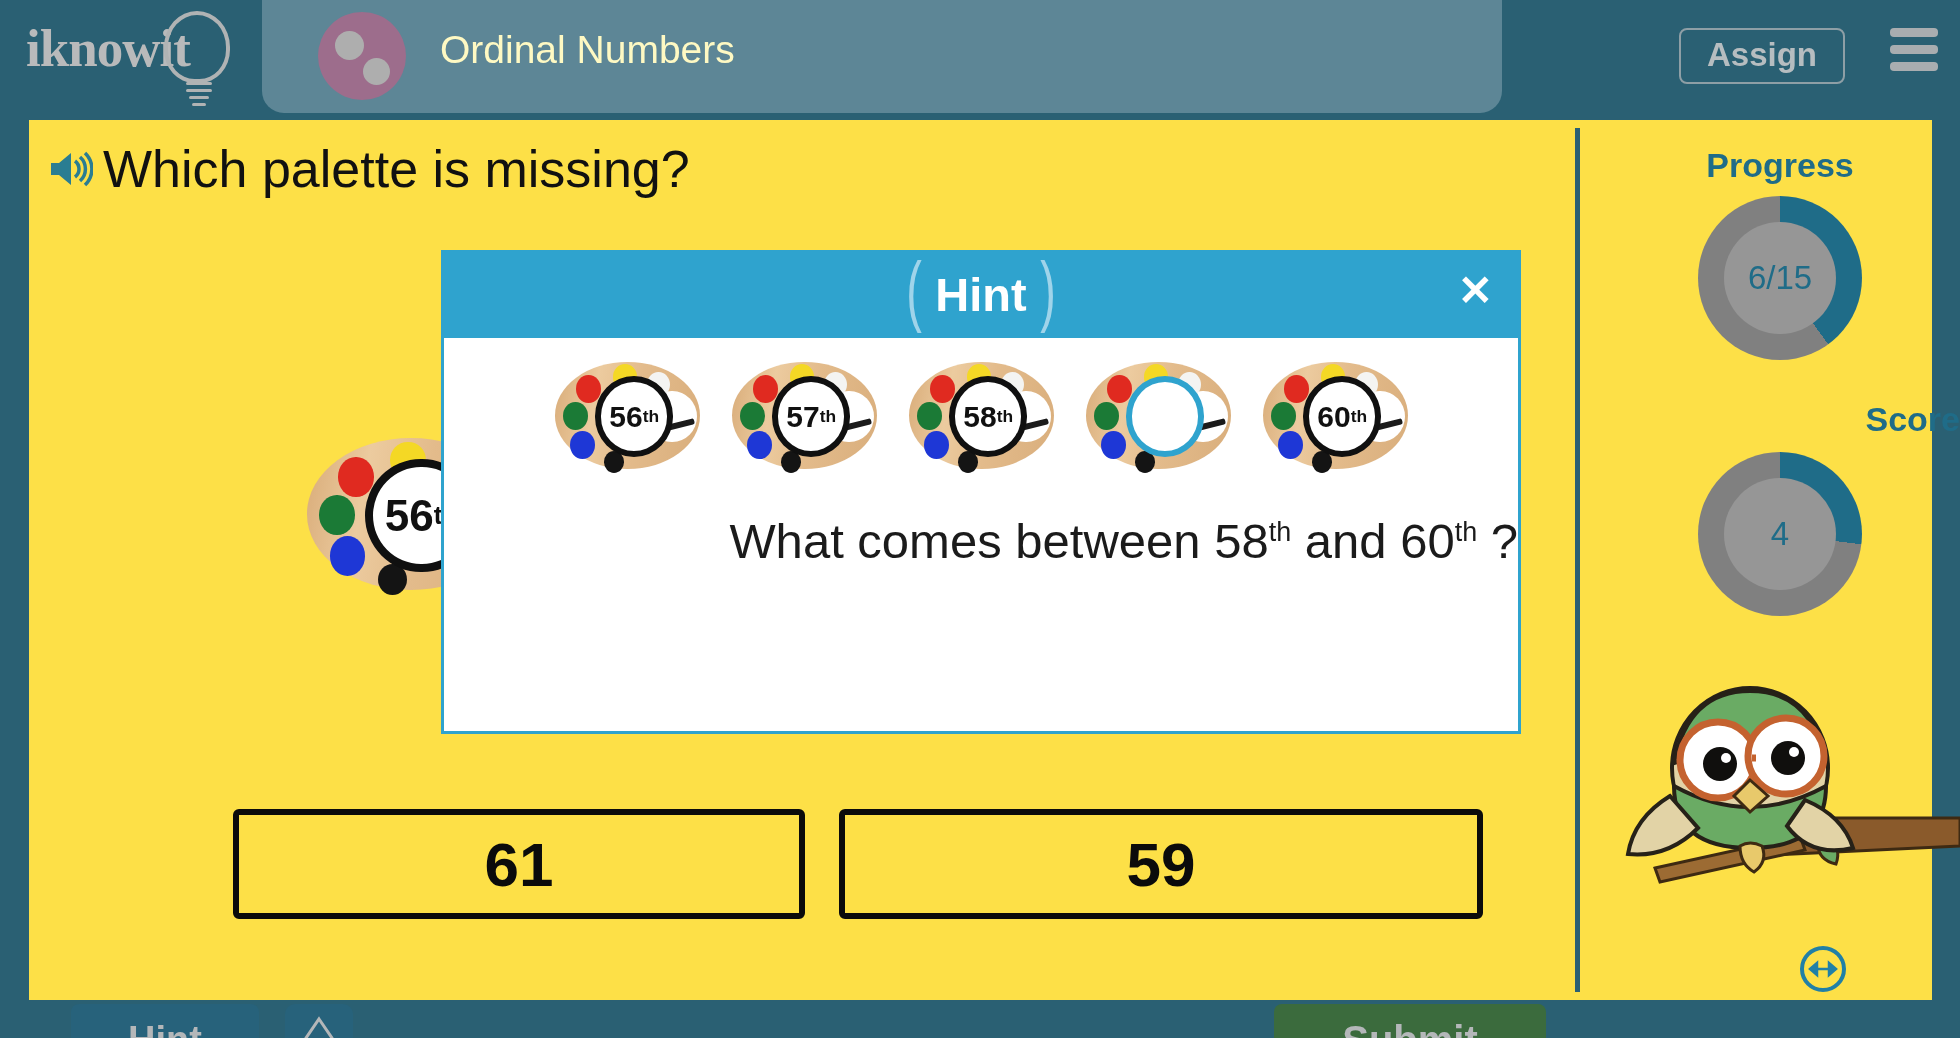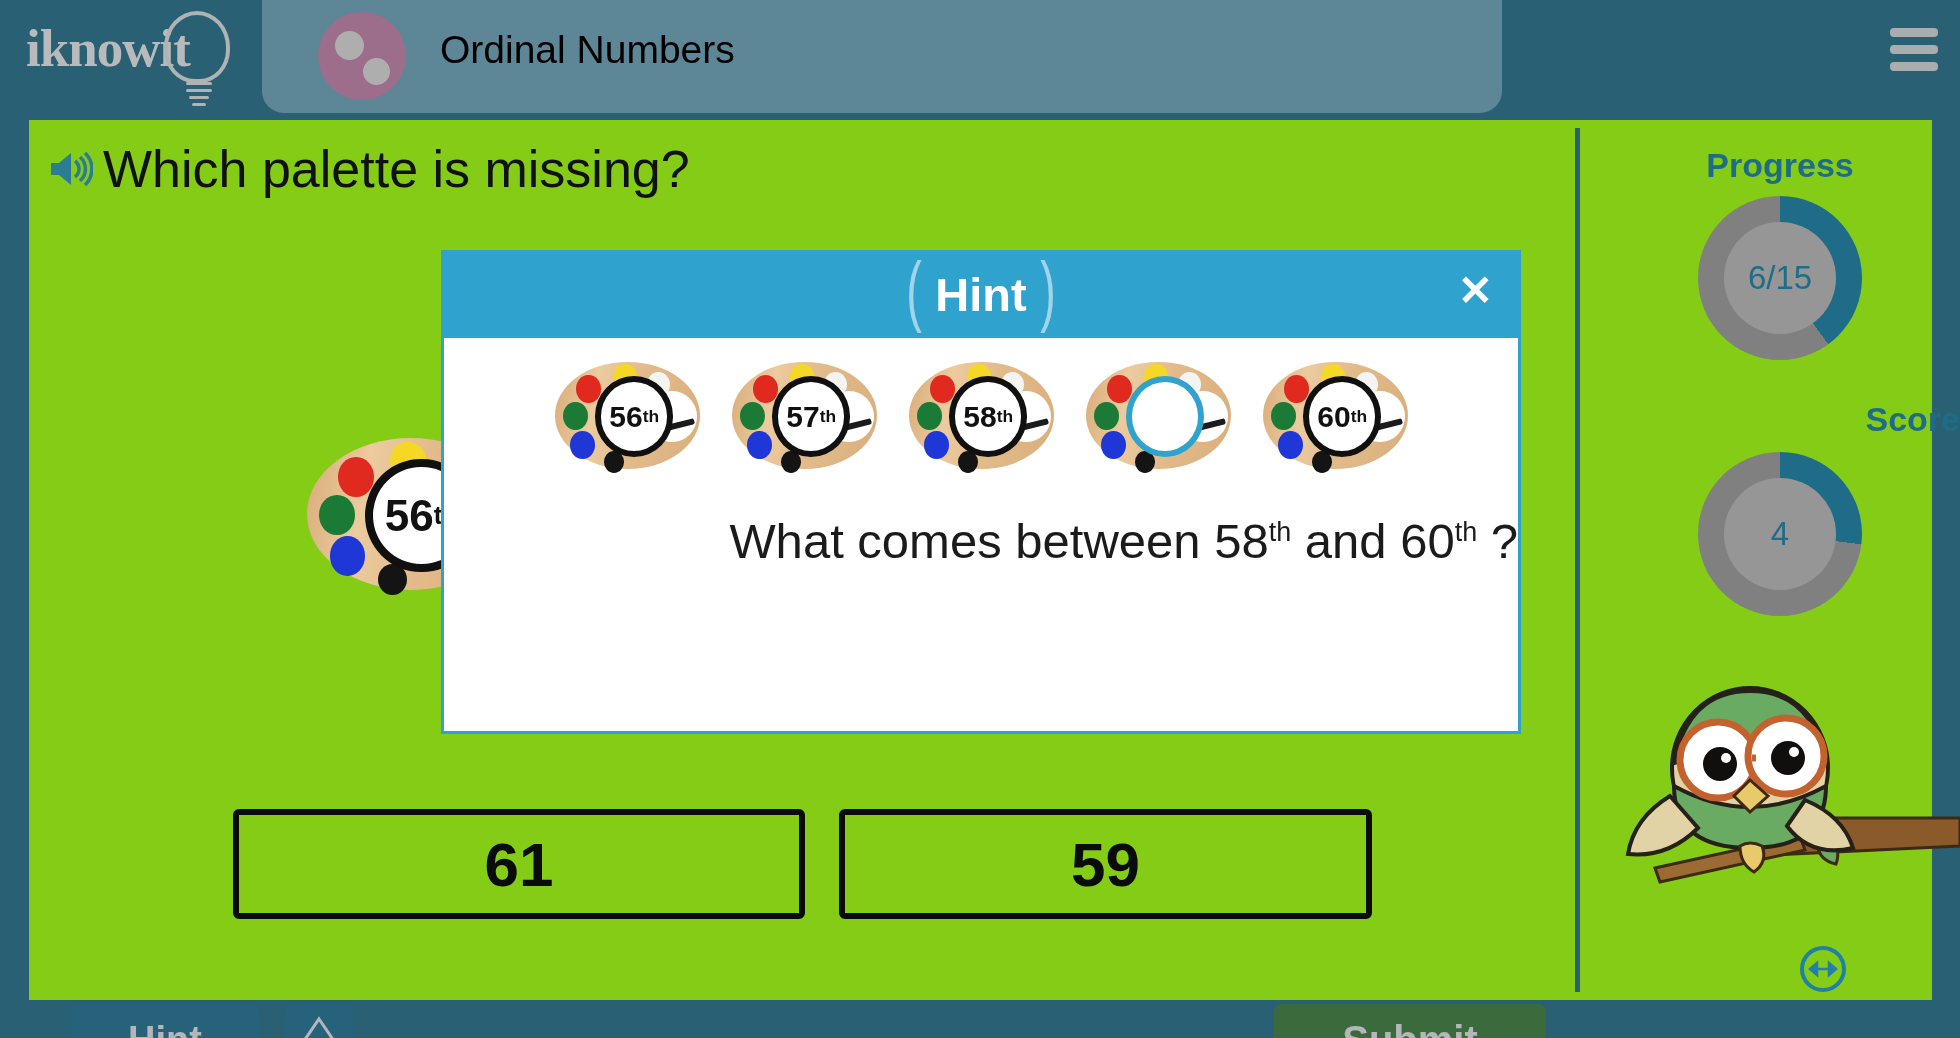--- a/index.html
+++ b/index.html
@@ -51,21 +51,21 @@
   .lesson-icon .dot1 {
     position: absolute; left: 17px; top: 19px; width: 29px; height: 29px;
     background: #aeaeae; border-radius: 50%;
   }
   .lesson-icon .dot2 {
     position: absolute; left: 45px; top: 46px; width: 27px; height: 27px;
     background: #aeaeae; border-radius: 50%;
   }
   .lesson-title {
     position: absolute; left: 178px; top: 28px;
-    font-size: 39px; color: #000000; font-weight: 400;
+    font-size: 39px; color: #fef9c3; font-weight: 400;
   }
 
   .assign-btn {
     position: absolute; right: 115px; top: 28px;
     padding: 8px 26px 11px;
     border: 2px solid #8e9fa6; border-radius: 8px;
     color: #b6bdc0; font-size: 33px; font-weight: 700;
     background: transparent; line-height: 1;
   }
   .hamburger {
@@ -73,21 +73,21 @@
   }
   .hamburger i {
     display: block; width: 48px; height: 9px; background: #a9adb0;
     border-radius: 4px; margin-bottom: 8px;
   }
 
   
   .stage {
     position: absolute; left: 24px; top: 120px;
     width: 1908px; height: 880px;
-    background: #84cc16;
+    background: #fde047;
     border-left: 5px solid #2a6073;
   }
 
   .question-row {
     position: absolute; left: 18px; top: 14px; height: 70px;
     display: flex; align-items: center;
   }
   .speaker { width: 46px; height: 40px; margin-right: 10px; position: relative; }
   .question-text {
     font-size: 52px; color: #111; font-weight: 400; white-space: nowrap;
@@ -132,21 +132,21 @@
   .bg-palette .pal-num { font-size: 44px; border-width: 8px; }
 
   
   .choice {
     position: absolute; height: 110px; border: 6px solid #0b0b0b;
     border-radius: 6px; background: transparent;
     display: flex; align-items: center; justify-content: center;
     font-size: 62px; font-weight: 700; color: #0b0b0b;
   }
   .choice-1 { left: 204px; top: 689px; width: 572px; }
-  .choice-2 { left: 810px; top: 689px; width: 533px; }
+  .choice-2 { left: 810px; top: 689px; width: 644px; }
 
   
   .hint-btn {
     position: absolute; left: 42px; top: 884px; width: 188px; height: 72px;
     background: #27627b; border-radius: 8px;
     display: flex; align-items: center; justify-content: center;
     color: #b4b7b9; font-size: 38px; font-weight: 700;
   }
   .pad-btn {
     position: absolute; left: 256px; top: 884px; width: 68px; height: 72px;
@@ -247,20 +247,21 @@
     </div>
 
     <div class="lesson-pill">
       <div class="lesson-icon">
         <span class="dot1"></span>
           <span class="dot2"></span>
       </div>
       <div class="lesson-title">Ordinal Numbers</div>
     </div>
 
+    <div class="assign-btn">Assign</div>
     <div class="hamburger">
       <i></i>
         <i></i>
         <i></i>
     </div>
   </div>
 
   <div class="stage">
 
     <div class="question-row">

